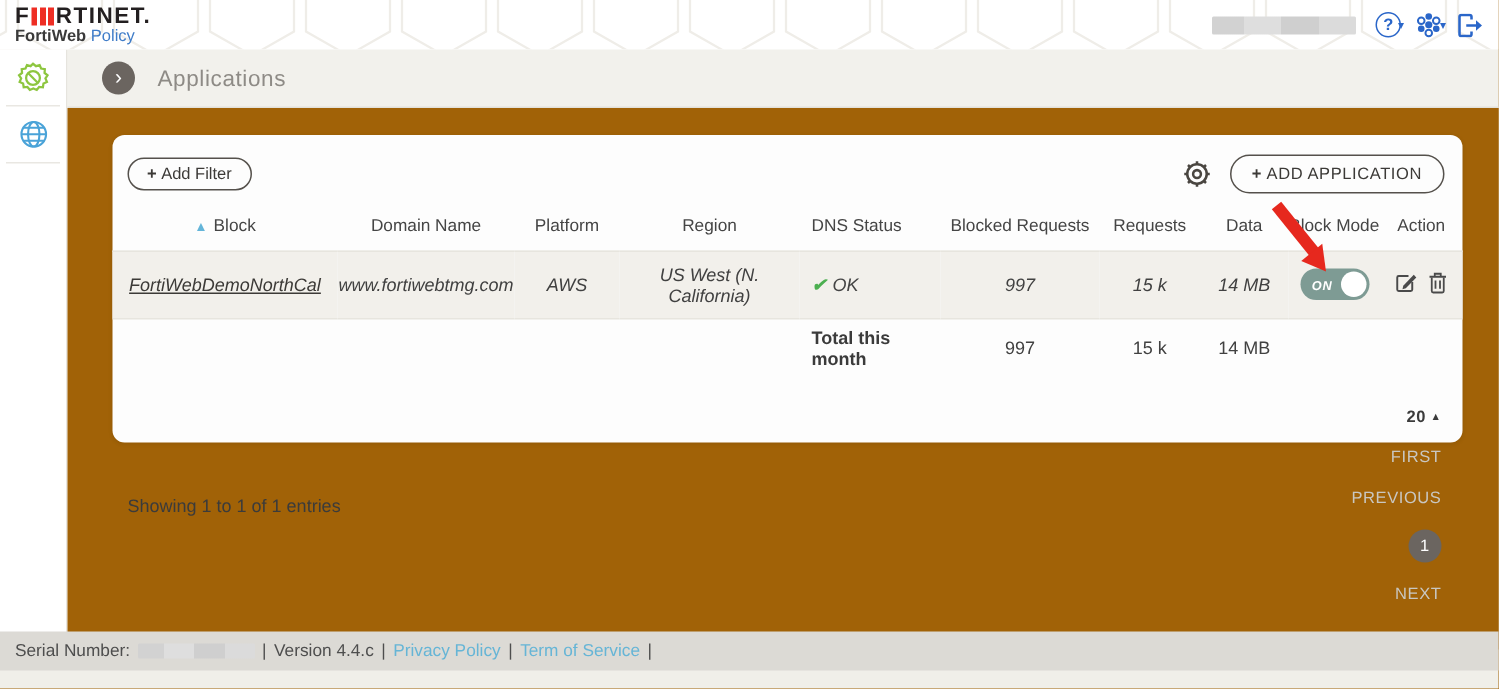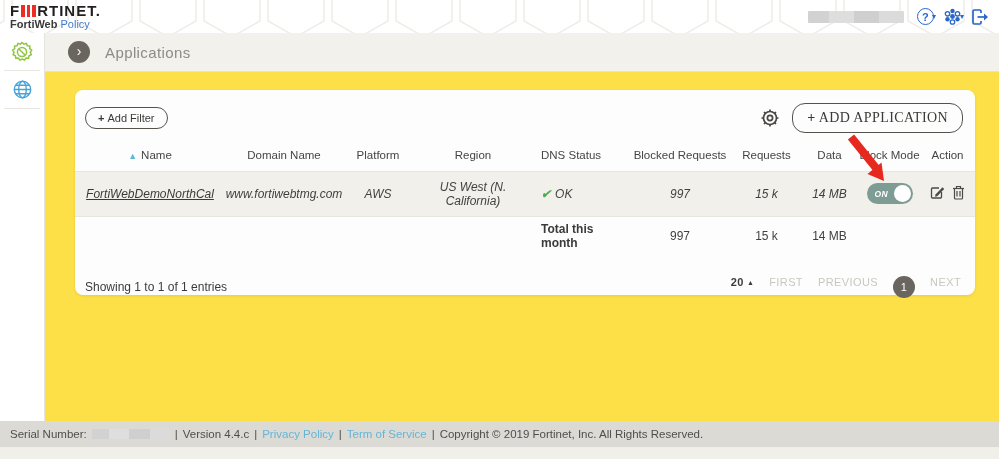--- a/index.html
+++ b/index.html
@@ -30,28 +30,28 @@
   .headerbar { position:absolute; left:45px; top:33px; right:0; height:39px;
     background:#f2f1ec; border-bottom:1px solid #e3e1da; display:flex; align-items:center; padding-left:23px; gap:15px; }
   .chev-circle { width:22px; height:22px; border-radius:50%; background:#6b6560; color:#fff;
     display:flex; align-items:center; justify-content:center; font-size:14px; padding-bottom:2px; cursor:pointer; }
   .page-title { font-size:15px; color:#8e8b86; letter-spacing:.4px; }
   
   .sidebar { position:absolute; left:0; top:33px; width:45px; bottom:26px; background:#fff; border-right:1px solid #e6e4de; }
   .side-item { height:37px; display:flex; align-items:center; justify-content:center; cursor:pointer; }
   .side-div { height:1px; background:#e9e7e2; margin:0 4px; }
   
-  .content { position:absolute; left:45px; top:72px; right:0; bottom:26px; background:#fde047;padding-left:48px; }
+  .content { position:absolute; left:45px; top:72px; right:0; bottom:26px; background:#a16207;padding-left:48px; }
   .card { position:absolute; left:30px; top:18px; width:900px; height:205px; background:#fdfdfd;
     border-radius:8px; box-shadow:0 1px 3px rgba(0,0,0,.09); }
   .card-top { display:flex; justify-content:space-between; align-items:center; padding:13px 12px 6px 10px; }
   .pill { border:1px solid #55514c; border-radius:13px; background:transparent; color:#3c3a37;
     font-family:"Liberation Sans", sans-serif; cursor:pointer; }
   .add-filter { font-size:11px; padding:4px 12px; }
-  .add-app { font-size:14px; padding:6px 14px; letter-spacing:.4px;font-family:Liberation Serif, serif; }
+  .add-app { font-size:11px; padding:6px 14px; letter-spacing:.4px; }
   .plus { font-weight:bold; margin-right:3px; }
   .card-top-right { display:flex; align-items:center; gap:10px; }
   
   table { width:100%; border-collapse:collapse; table-layout:fixed; }
   th { font-size:11.5px; color:#454545; font-weight:normal; height:32px; text-align:center; cursor:pointer; }
   td { font-size:12px; color:#414141; text-align:center; }
   .col-dns { text-align:left; padding-left:8px; }
   .data-row td { height:45px; background:#f2f0eb; border-top:1px solid #e7e5de; border-bottom:1px solid #e7e5de;font-style:italic; }
   .total-row td { height:40px; background:transparent; }
   .total-label { font-weight:bold; font-size:12px; color:#3b3b3b; }
@@ -61,21 +61,21 @@
   .check { color:#4caf50; font-weight:bold; margin-right:4px; }
   .toggle { display:inline-flex; align-items:center; width:46px; height:21px; border-radius:11px;
     background:#7e9b94; position:relative; cursor:pointer; vertical-align:middle; }
   .toggle-label { color:#fff; font-size:8.5px; font-weight:bold; letter-spacing:.5px; margin-left:8px; }
   .toggle-knob { position:absolute; right:2px; top:2px; width:17px; height:17px; border-radius:50%; background:#fff; }
   .actions { display:inline-flex; gap:7px; align-items:center; }
   .actions svg { cursor:pointer; }
   
   .card-bottom { display:flex; justify-content:space-between; align-items:center; padding:20px 14px 0 10px; }
   .entries { font-size:12px; color:#3b3b3b; }
-  .pager { display:flex; align-items:flex-start; gap:15px; font-size:11px; letter-spacing:.4px; }
+  .pager { display:flex; align-items:flex-end; gap:15px; font-size:11px; letter-spacing:.4px;flex-direction:column; }
   .page-size { color:#3b3b3b; font-weight:bold; cursor:pointer; display:flex; align-items:center; gap:3px; }
   .size-caret { font-size:7px; color:#3b3b3b; }
   .pg-disabled { color:#c9c7c1; cursor:pointer; }
   .pg-current { width:22px; height:22px; border-radius:50%; background:#6b6560; color:#fff;
     display:flex; align-items:center; justify-content:center; font-size:11px; cursor:pointer; }
   
   .footer { position:absolute; left:0; bottom:12px; width:999px; height:26px; background:#dcdad5;
     display:flex; align-items:center; padding-left:10px; font-size:11.5px; color:#4e4e4e; gap:5px; }
   .footer a { color:#66b5d6; text-decoration:none; cursor:pointer; }
   .serial-blur { width:78px; height:10px; display:inline-block; }
@@ -200,21 +200,21 @@
           <col style="width:94px">
         <col style="width:106px">
           <col style="width:67px">
           <col style="width:59px">
           <col style="width:61px">
           <col style="width:55px">
       </colgroup>
       <thead>
         <tr>
           <th>
-            <span class="sort-tri">▲</span><span>Name</span>
+            <span class="sort-tri">▲</span><span>Block</span>
           </th>
           <th><span>Domain Name</span></th>
           <th><span>Platform</span></th>
           <th><span>Region</span></th>
           <th class="col-dns"><span>DNS Status</span></th>
           <th><span>Blocked Requests</span></th>
           <th><span>Requests</span></th>
           <th><span>Data</span></th>
           <th><span>Block Mode</span></th>
           <th><span>Action</span></th>
@@ -297,14 +297,13 @@
 <div class="footer">
   <span>Serial Number:</span>
   <span class="blur-block serial-blur"></span>
   <span>|</span>
   <span>Version 4.4.c</span>
   <span>|</span>
   <a>Privacy Policy</a>
   <span>|</span>
   <a>Term of Service</a>
   <span>|</span>
-  <span>Copyright © 2019 Fortinet, Inc. All Rights Reserved.</span>
 </div>
 
 </body></html>

